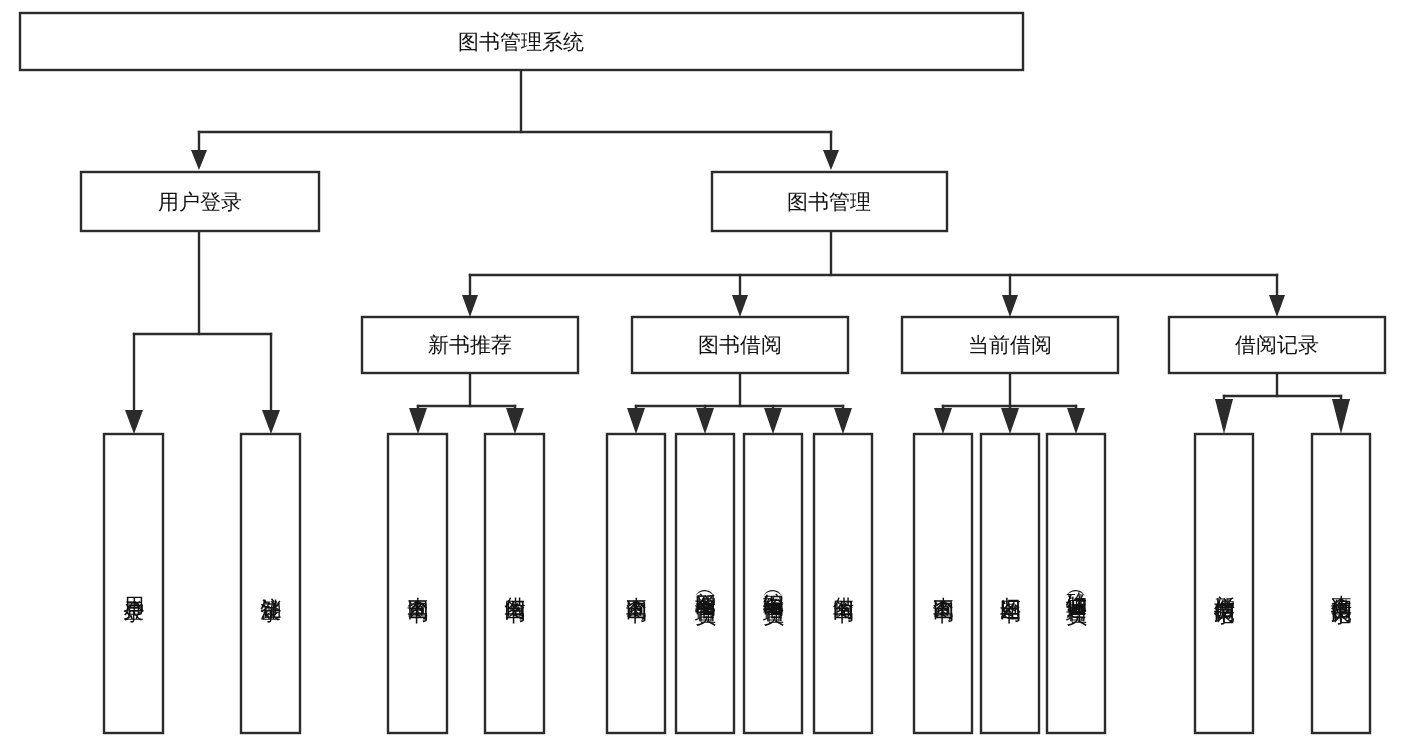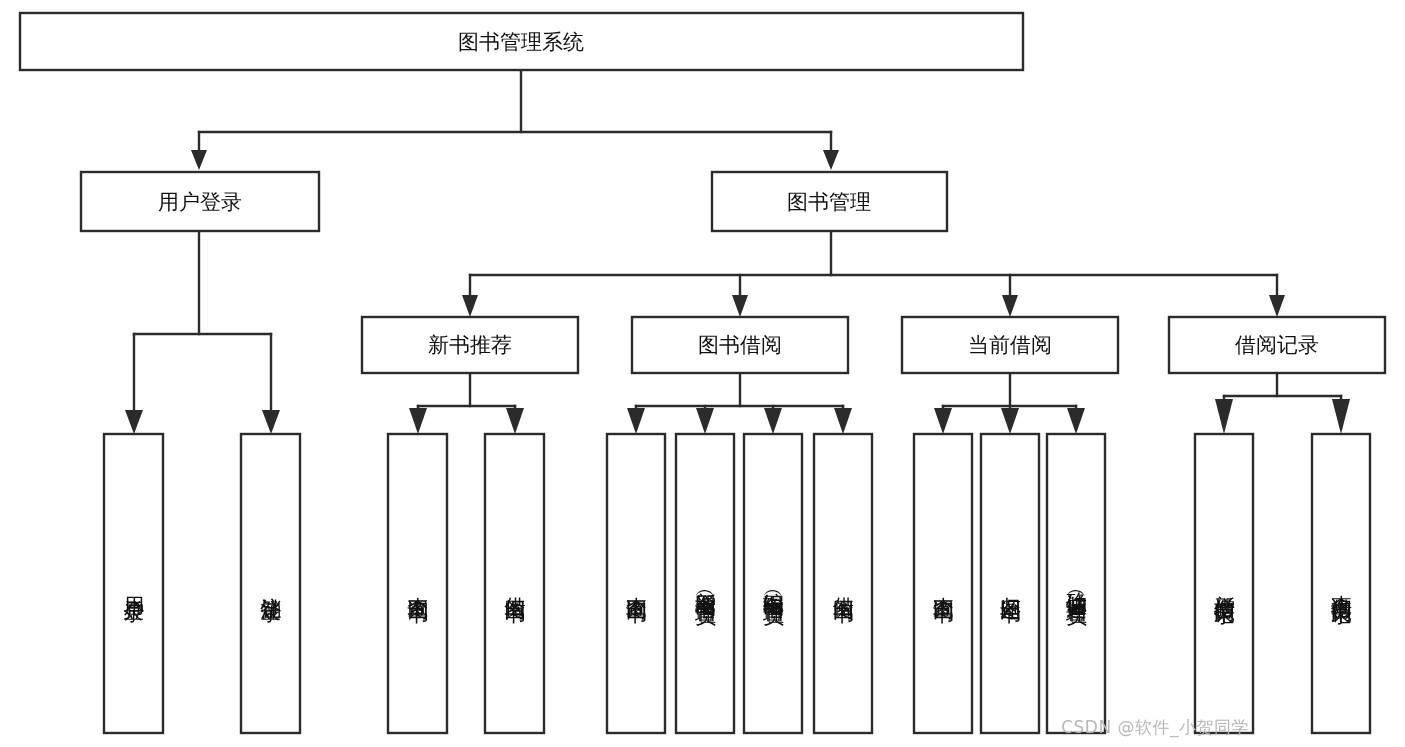--- a/index.html
+++ b/index.html
@@ -230,15 +230,14 @@
   <div class="leaf-label-wrap" style="left:744px; top:434px; width:58px; height:299px;">编辑图书（管理员）</div>
   <div class="leaf-label-wrap" style="left:814px; top:434px; width:58px; height:299px;">借阅图书</div>
 
   <div class="leaf-label-wrap" style="left:914px; top:434px; width:58px; height:299px;">查询图书</div>
   <div class="leaf-label-wrap" style="left:981px; top:434px; width:58px; height:299px;">归还图书</div>
   <div class="leaf-label-wrap" style="left:1047px; top:434px; width:58px; height:299px;">确认归还（管理员）</div>
 
   <div class="leaf-label-wrap" style="left:1195px; top:434px; width:58px; height:299px;">新增借阅记录</div>
   <div class="leaf-label-wrap" style="left:1312px; top:434px; width:58px; height:299px;">查询借阅记录</div>
 
-  <div class="watermark">CSDN @软件_小贺同学</div>
 
 </div>
 
 </body></html>

